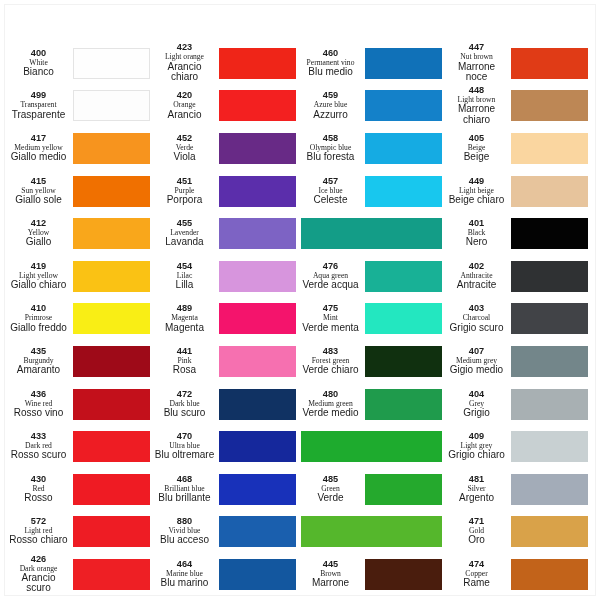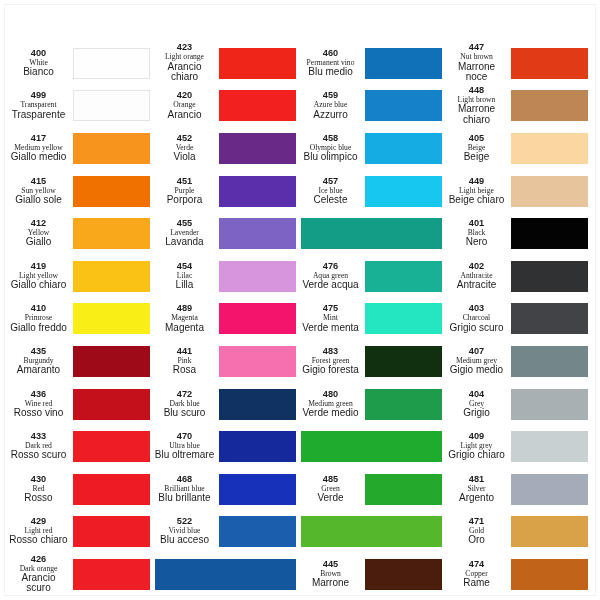--- a/index.html
+++ b/index.html
@@ -178,21 +178,21 @@
         <div class="swatch-row">
           <div class="labels">
             <span class="code">430</span>
             <span class="name-en">Red</span>
             <span class="name-it">Rosso</span>
           </div>
           <div class="chip" style="background: rgb(239, 27, 35);"></div>
         </div>
         <div class="swatch-row">
           <div class="labels">
-            <span class="code">429</span>
+            <span class="code">572</span>
             <span class="name-en">Light red</span>
             <span class="name-it">Rosso chiaro</span>
           </div>
           <div class="chip" style="background: rgb(238, 28, 36);"></div>
         </div>
         <div class="swatch-row">
           <div class="labels">
             <span class="code">426</span>
             <span class="name-en">Dark orange</span>
             <span class="name-it">Arancio scuro</span>
@@ -284,27 +284,32 @@
         <div class="swatch-row">
           <div class="labels">
             <span class="code">468</span>
             <span class="name-en">Brilliant blue</span>
             <span class="name-it">Blu brillante</span>
           </div>
           <div class="chip" style="background: rgb(24, 49, 186);"></div>
         </div>
         <div class="swatch-row">
           <div class="labels">
-            <span class="code">522</span>
+            <span class="code">880</span>
             <span class="name-en">Vivid blue</span>
             <span class="name-it">Blu acceso</span>
           </div>
           <div class="chip" style="background: rgb(26, 95, 174);"></div>
         </div>
         <div class="swatch-row">
+          <div class="labels">
+            <span class="code">464</span>
+            <span class="name-en">Marine blue</span>
+            <span class="name-it">Blu marino</span>
+          </div>
           <div class="chip" style="background: rgb(19, 87, 159);"></div>
         </div>
       </div>
       <div class="column">
         <div class="swatch-row">
           <div class="labels">
             <span class="code">460</span>
             <span class="name-en">Permanent vino</span>
             <span class="name-it">Blu medio</span>
           </div>
@@ -315,21 +320,21 @@
             <span class="code">459</span>
             <span class="name-en">Azure blue</span>
             <span class="name-it">Azzurro</span>
           </div>
           <div class="chip" style="background: rgb(20, 129, 201);"></div>
         </div>
         <div class="swatch-row">
           <div class="labels">
             <span class="code">458</span>
             <span class="name-en">Olympic blue</span>
-            <span class="name-it">Blu olimpico</span>
+            <span class="name-it">Blu foresta</span>
           </div>
           <div class="chip" style="background: rgb(21, 171, 227);"></div>
         </div>
         <div class="swatch-row">
           <div class="labels">
             <span class="code">457</span>
             <span class="name-en">Ice blue</span>
             <span class="name-it">Celeste</span>
           </div>
           <div class="chip" style="background: rgb(24, 199, 238);"></div>
@@ -350,21 +355,21 @@
             <span class="code">475</span>
             <span class="name-en">Mint</span>
             <span class="name-it">Verde menta</span>
           </div>
           <div class="chip" style="background: rgb(35, 231, 192);"></div>
         </div>
         <div class="swatch-row">
           <div class="labels">
             <span class="code">483</span>
             <span class="name-en">Forest green</span>
-            <span class="name-it">Gigio foresta</span>
+            <span class="name-it">Verde chiaro</span>
           </div>
           <div class="chip" style="background: rgb(16, 48, 15);"></div>
         </div>
         <div class="swatch-row">
           <div class="labels">
             <span class="code">480</span>
             <span class="name-en">Medium green</span>
             <span class="name-it">Verde medio</span>
           </div>
           <div class="chip" style="background: rgb(31, 155, 76);"></div>

